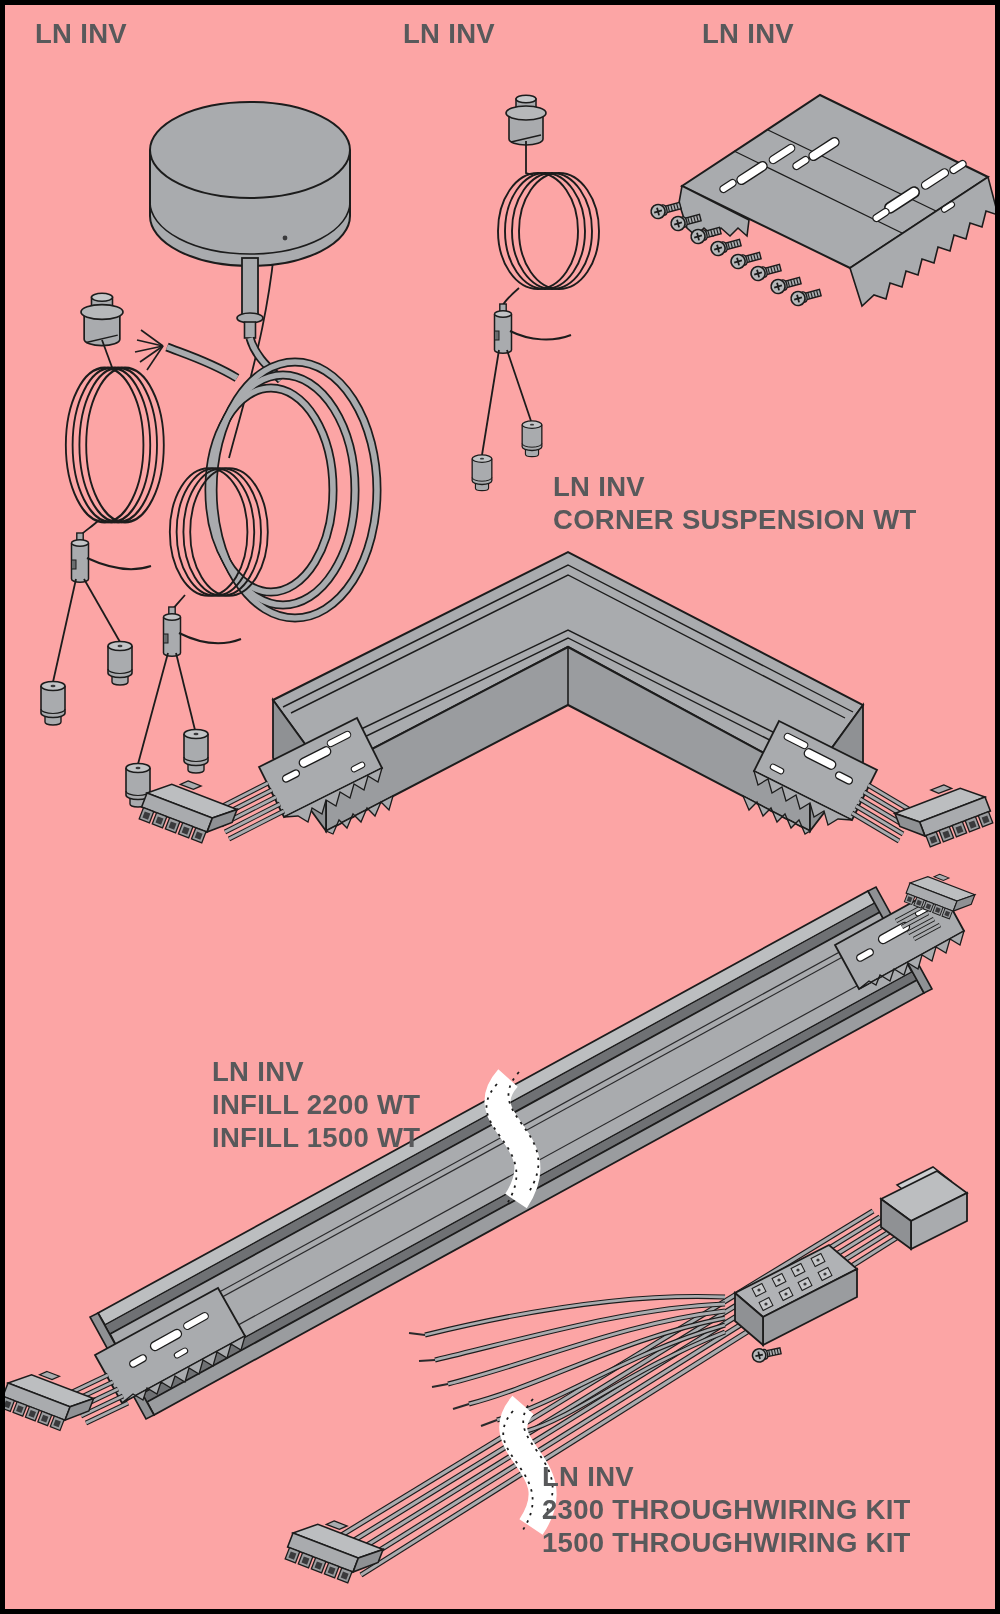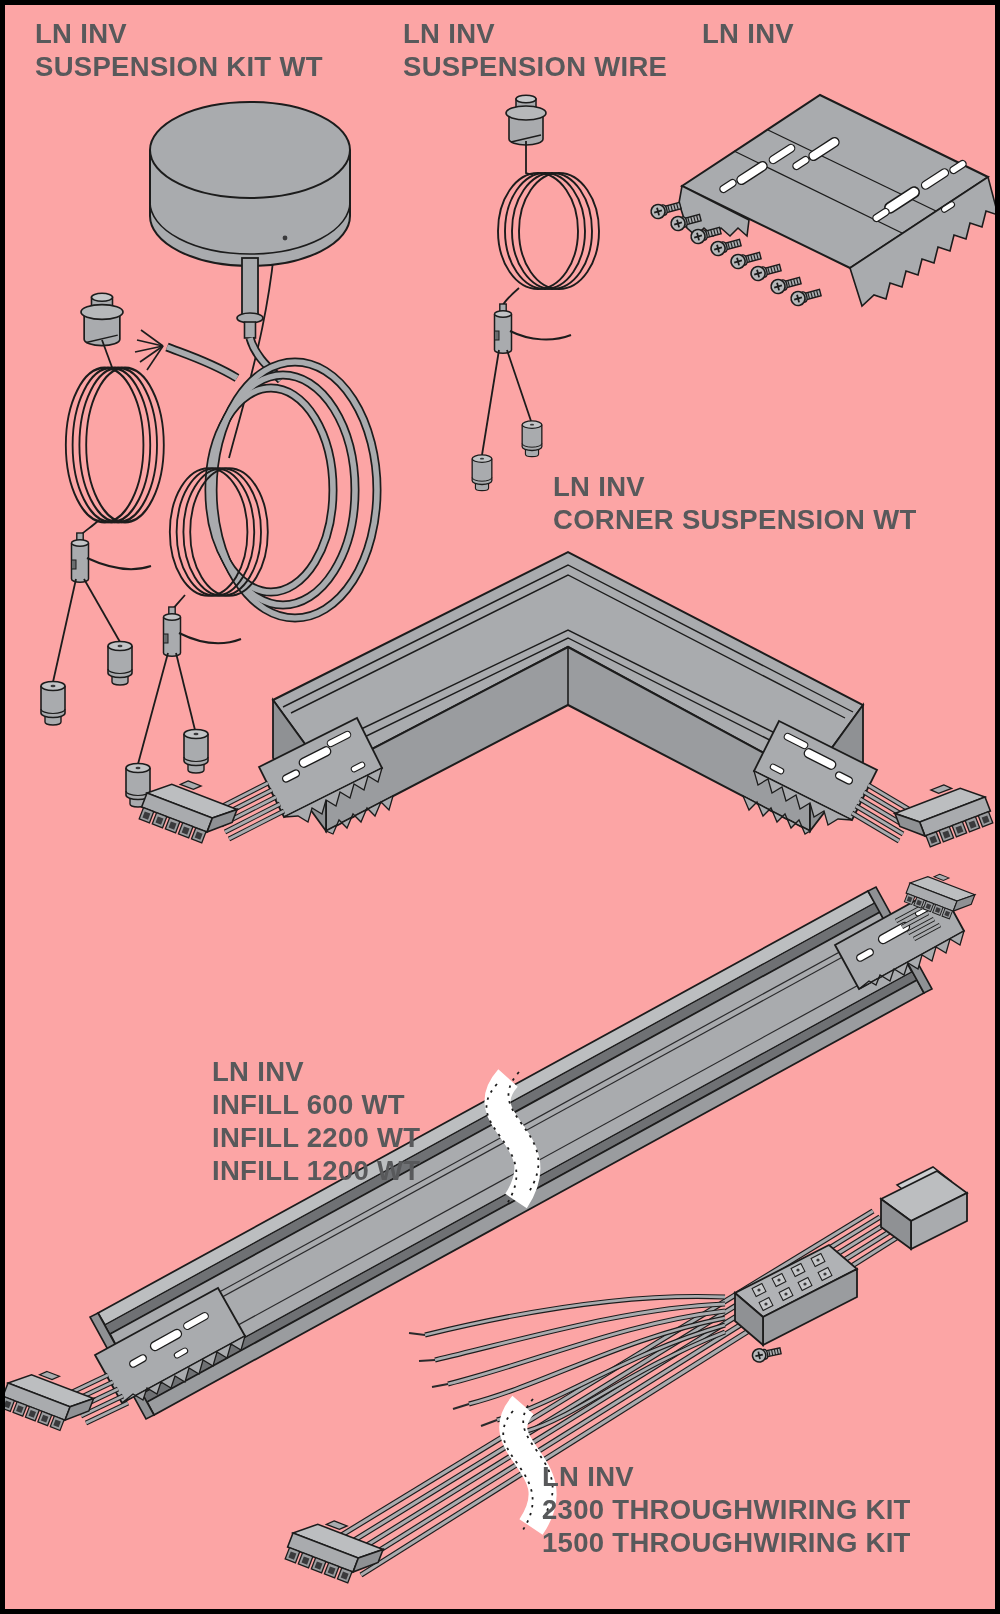--- a/index.html
+++ b/index.html
@@ -381,38 +381,35 @@
       <polygon points="624,92 660,74 678,88 642,106" fill="#cdcfd1" stroke="#1c1c1c" stroke-width="1.5"></polygon>
       <polygon points="608,106 664,78 694,100 638,128" fill="#bcbec0" stroke="#1c1c1c" stroke-width="1.8"></polygon>
       <polygon points="638,128 694,100 694,128 638,156" fill="#a9abae" stroke="#1c1c1c" stroke-width="1.8"></polygon>
       <polygon points="608,106 638,128 638,156 608,134" fill="#8f9194" stroke="#1c1c1c" stroke-width="1.8"></polygon>
     </g>
     <use href="#plug5" transform="translate(20,440) rotate(21)"></use>
   </svg>
 
   <div class="label" style="left: 30px; top: 12px; color: rgb(88, 89, 91);">
     <div>LN INV</div>
-    <div>SUSPENSION KIT WT</div>
   </div>
   <div class="label" style="left: 398px; top: 12px; color: rgb(88, 89, 91);">
     <div>LN INV</div>
-    <div>SUSPENSION WIRE</div>
   </div>
   <div class="label" style="left: 697px; top: 12px; color: rgb(88, 89, 91);">
     <div>LN INV</div>
   </div>
   <div class="label" style="left: 548px; top: 465px; color: rgb(88, 89, 91);">
     <div>LN INV</div>
     <div>CORNER SUSPENSION WT</div>
   </div>
   <div class="label" style="left: 207px; top: 1050px; color: rgb(88, 89, 91);">
     <div>LN INV</div>
-    <div>INFILL 600 WT</div>
     <div>INFILL 2200 WT</div>
-    <div>INFILL 1200 WT</div>
+    <div>INFILL 1500 WT</div>
   </div>
   <div class="label" style="left: 537px; top: 1455px; color: rgb(88, 89, 91);">
     <div>LN INV</div>
     <div>2300 THROUGHWIRING KIT</div>
     <div>1500 THROUGHWIRING KIT</div>
   </div>
 
 </div>
 
 </body></html>

